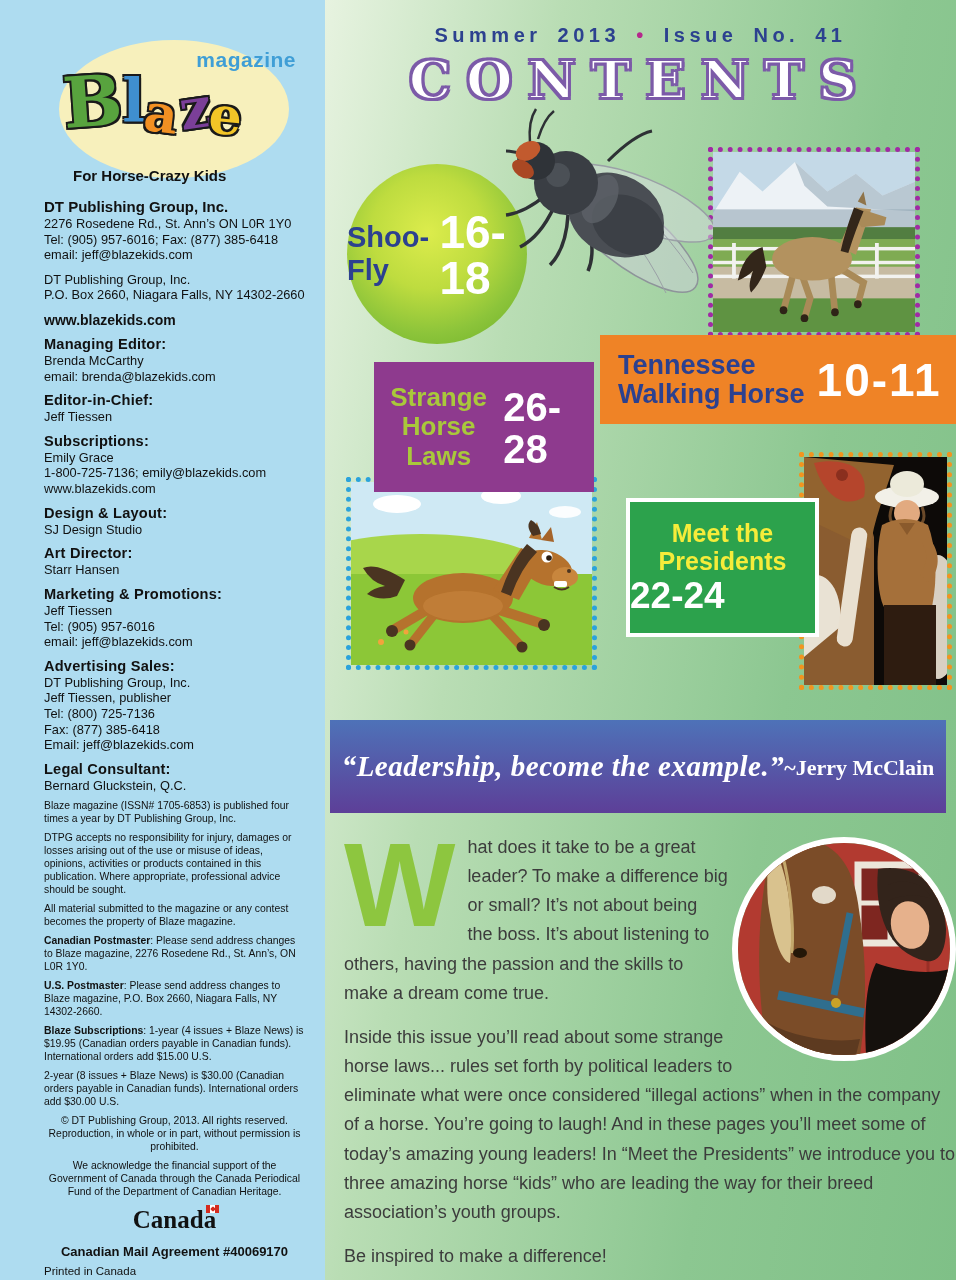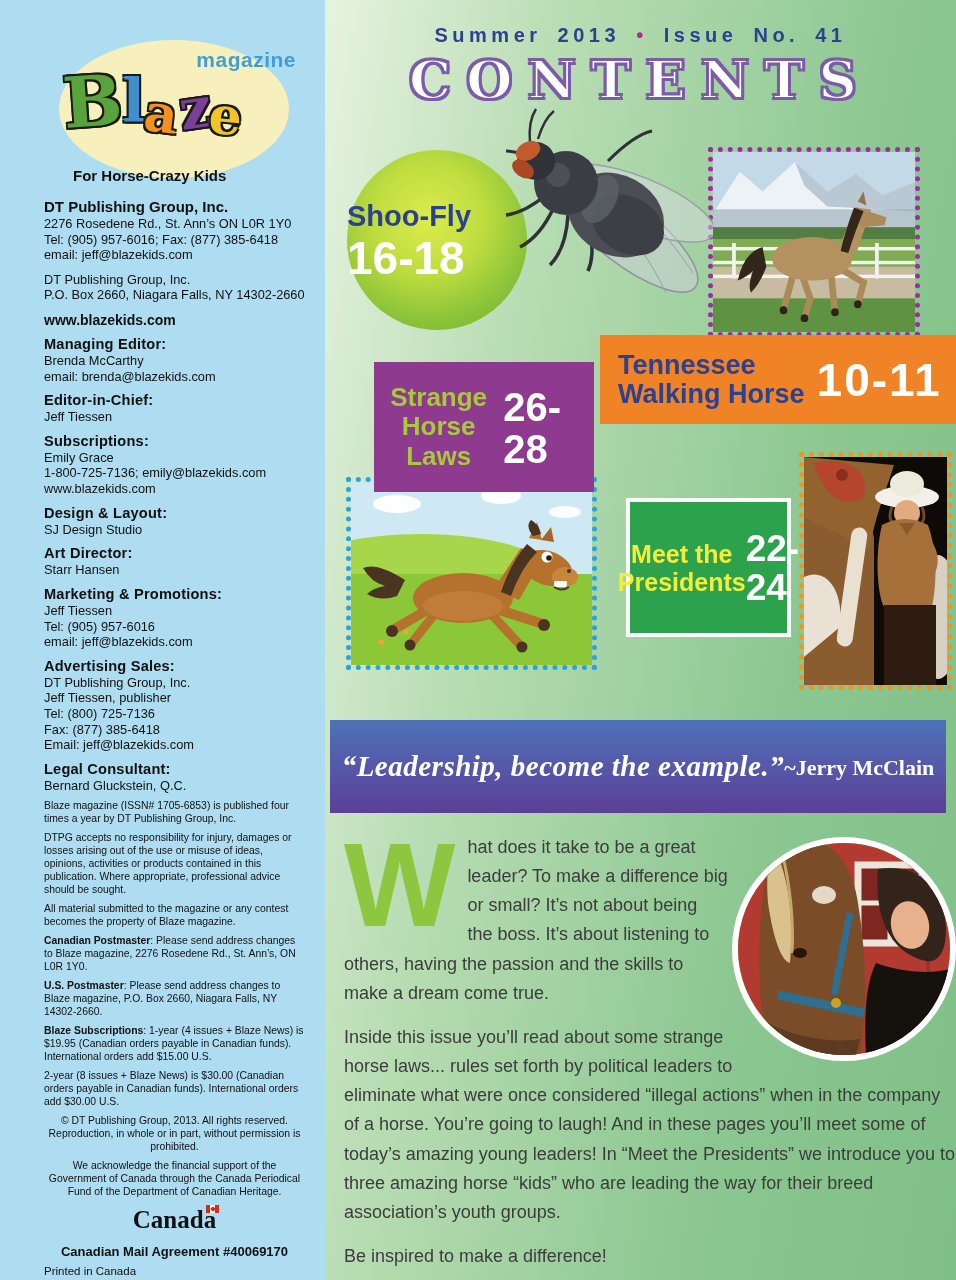--- a/index.html
+++ b/index.html
@@ -48,40 +48,40 @@
     background:linear-gradient(100deg,#e7f3e0 0%,#b9ddb4 28%,#8cc791 68%,var(--page-green-dark,#7fc087) 100%);}
   .abs{position:absolute;box-sizing:border-box;}
   .issue-line{top:24px;left:0;width:100%;text-align:center;font-weight:bold;font-size:20px;
     letter-spacing:4.5px;word-spacing:6px;color:var(--navy,#2c418f);}
   .issue-line .dot{color:var(--magenta,#b5288c);}
   .contents-title{top:48px;left:0;width:100%;text-align:center;
     font-family:"DejaVu Serif",serif;font-weight:bold;font-size:53px;letter-spacing:15px;
     color:#fff;-webkit-text-stroke:2px var(--purple-outline,#7c5ba8);
     text-shadow:-2px -2px 0 #7c5ba8,2px -2px 0 #7c5ba8,-2px 2px 0 #7c5ba8,2px 2px 0 #7c5ba8;}
   .fly{left:163px;top:103px;width:225px;height:215px;z-index:3;}
-  .shoo-circle{left:22px;top:150px;width:180px;height:180px;border-radius:50%;z-index:2;
+  .shoo-circle{left:22px;top:164px;width:180px;height:180px;border-radius:50%;z-index:2;
     background:radial-gradient(circle at 45% 38%,#dcec4c 0%,#bedc3f 38%,#8cc43a 68%,#67ad27 100%);
-    display:flex;flex-direction:column;justify-content:center;align-items:flex-start;}
+    display:flex;flex-direction:row;justify-content:center;align-items:center;}
   .shoo-circle .t{color:var(--navy,#2c418f);font-weight:bold;font-size:29px;}
   .shoo-circle .p{color:#fff;font-weight:bold;font-size:46px;line-height:1;margin-top:2px;}
   .photo-frame{overflow:hidden;}
   .horse-photo{left:383px;top:147px;width:212px;height:190px;z-index:1;
     border:5px dotted var(--dot-purple,#a12aa5);}
   .orange-box{left:275px;top:335px;width:356px;height:89px;background:var(--orange,#ef8326);
     display:flex;align-items:center;padding-left:18px;z-index:2;}
   .orange-box .t{color:var(--navy,#2c418f);font-weight:bold;font-size:27px;line-height:1.05;}
   .orange-box .p{color:#fff;font-weight:bold;font-size:46px;margin-left:12px;letter-spacing:2px;}
   .cartoon{left:21px;top:477px;width:251px;height:193px;z-index:2;
     border:5px dotted var(--dot-blue,#2aa3dc);}
   .purple-box{left:49px;top:362px;width:220px;height:130px;background:var(--purple-box,#8e3a8e);
     display:flex;flex-direction:row;justify-content:center;align-items:center;z-index:3;}
   .purple-box .t{color:var(--lime,#a9c83b);font-weight:bold;font-size:26px;line-height:1.12;text-align:center;}
   .purple-box .p{color:#fff;font-weight:bold;font-size:40px;line-height:1.05;margin-top:2px;}
-  .green-box{left:301px;top:498px;width:165px;height:139px;background:var(--green-box,#2ca24c);
-    border:4px solid #fff;display:flex;flex-direction:row;justify-content:center;align-items:center;z-index:2;}
+  .green-box{left:301px;top:498px;width:193px;height:139px;background:var(--green-box,#2ca24c);
+    border:4px solid #fff;display:flex;flex-direction:column;justify-content:center;z-index:2;}
   .green-box .t{color:var(--yellow,#f6ec3a);font-weight:bold;font-size:25px;line-height:1.12;text-align:center;}
   .green-box .p{color:#fff;font-weight:bold;font-size:37px;line-height:1.05;margin-top:2px;}
   .cowgirl{left:474px;top:452px;width:153px;height:238px;z-index:1;
     border:5px dotted var(--dot-orange,#f2941f);}
   .quote-bar{left:5px;top:720px;width:616px;height:93px;
     background:linear-gradient(var(--quote-top,#4e72b8),var(--quote-bottom,#5d3f98));
     display:flex;flex-direction:row;justify-content:center;align-items:center;color:#fff;
     font-family:"Liberation Serif",serif;}
   .quote-bar .q{font-style:italic;font-weight:bold;font-size:29px;letter-spacing:.5px;}
   .quote-bar .a{font-size:22px;font-weight:bold;margin-top:2px;}

